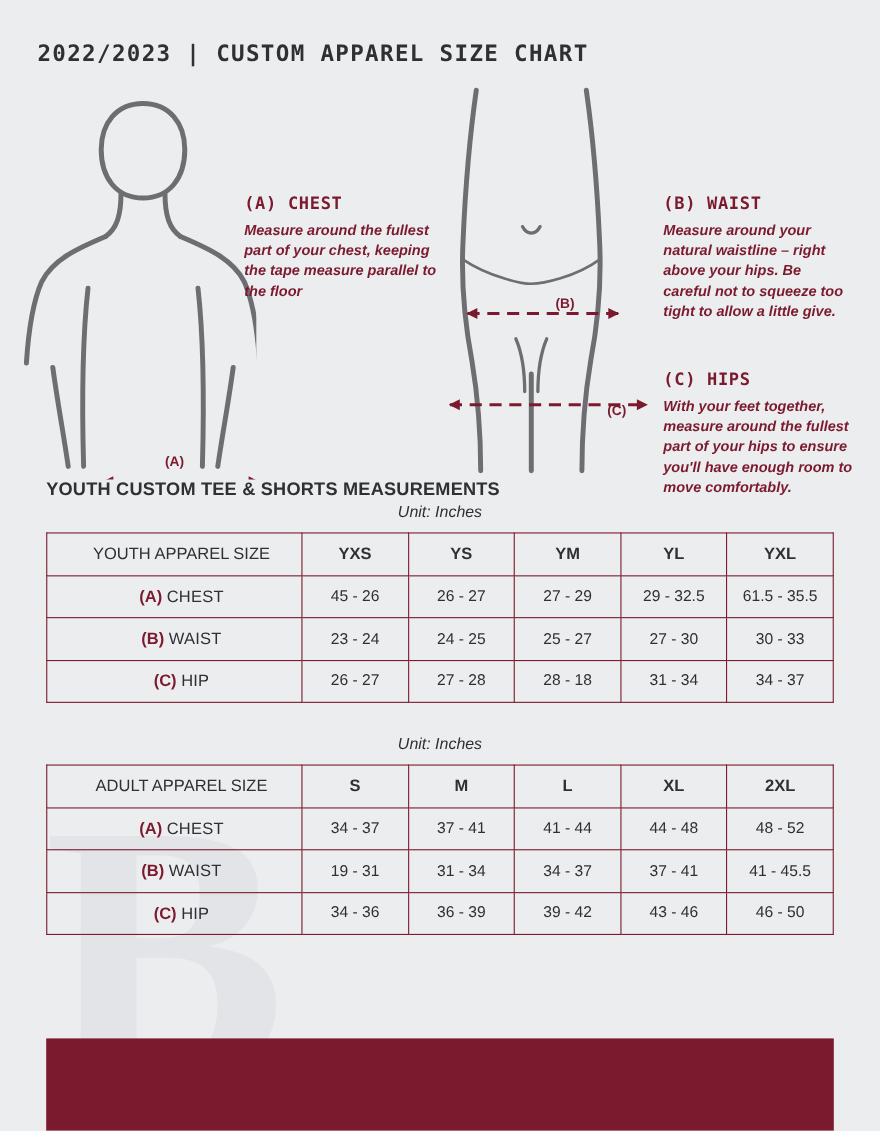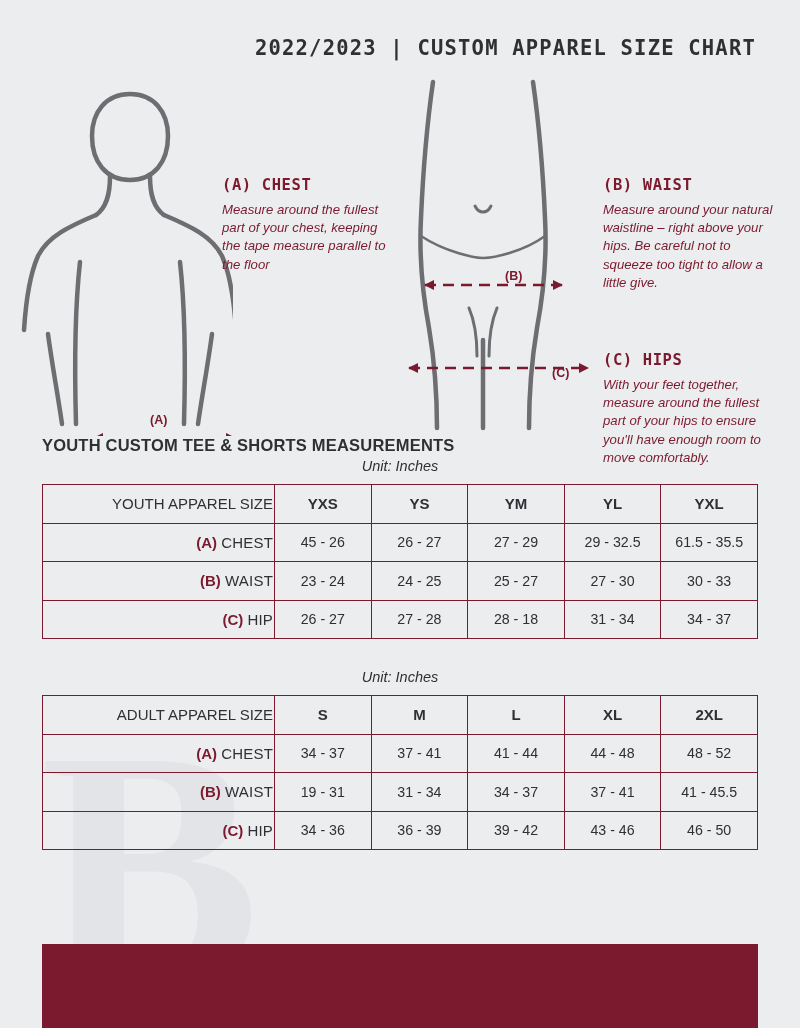--- a/index.html
+++ b/index.html
@@ -32,21 +32,21 @@
     line-height: 0.8;
     z-index: 0;
     user-select: none;
   }
   
   .header {
     position: relative;
     z-index: 2;
     display: flex;
     align-items: center;
-    justify-content: flex-end;
+    justify-content: flex-start;
     padding: 36px 44px 10px 34px;
   }
   .header-title {
     font-family: "DejaVu Sans Mono", monospace;
     font-size: 20.5px;
     font-weight: bold;
     letter-spacing: 1.2px;
     color: #2f3033;
     white-space: nowrap;
   }
@@ -92,24 +92,25 @@
     letter-spacing: 0.6px;
     color: #7b1a2e;
     margin-bottom: 7px;
   }
   .note-body {
     font-family: "Liberation Sans", sans-serif;
     font-style: italic;
     font-size: 13.2px;
     line-height: 1.38;
     color: #7b1a2e;
+    font-weight: bold;
   }
   .note-chest { left: 222px; top: 100px; width: 175px; }
   .note-waist { left: 603px; top: 100px; width: 172px; }
-  .note-hips  { left: 603px; top: 275px; width: 175px; }
+  .note-hips  { left: 603px; top: 260px; width: 175px; }
 
   .lbl {
     position: absolute;
     font-family: "Liberation Sans", sans-serif;
     font-weight: bold;
     font-size: 12.5px;
     color: #7b1a2e;
   }
   .lbl-a { left: 150px; top: 337px; }
   .lbl-b { left: 505px; top: 193px; }
@@ -149,21 +150,21 @@
     height: 38.5px;
     font-size: 14.2px;
     color: #2f3033;
     font-weight: normal;
   }
   thead th {
     font-weight: bold;
     font-size: 15px;
   }
   th.rowhead, td.rowhead {
-    text-align: right;
+    text-align: center;
     padding-left: 14px;
     font-size: 15px;
   }
   thead th.rowhead { font-weight: normal; font-size: 15px; }
   td.val, th.val { text-align: center; }
   .tag {
     color: #7b1a2e;
     font-weight: bold;
   }
   .rowlabel { letter-spacing: 0.2px; }

